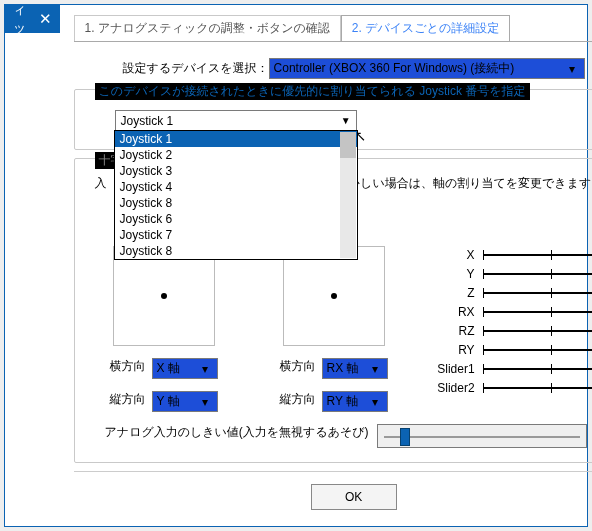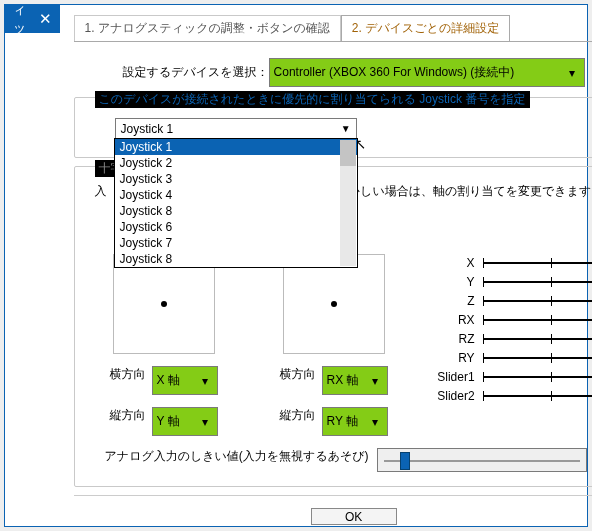--- a/index.html
+++ b/index.html
@@ -3,25 +3,25 @@
 <meta charset="utf-8">
 <style>
 *{box-sizing:border-box;margin:0;padding:0;font-family:"MS UI Gothic","Meiryo UI",sans-serif;font-size:12px}
 body{background:#eee;padding:4px}
 .win{width:584px;height:523px;border:1px solid #0b63b3;background:#fff;display:flex;flex-direction:row}
 .titlebar{height:28px;background:#0b63b3;color:#fff;display:flex;align-items:center;padding:0 8px}
 .titlebar .t{flex:1;font-size:13px}
 .close{color:#fff;font-size:15px}
 .body{flex:1;padding:10px 14px 8px;position:relative;display:flex;flex-direction:column}
 .tabs{display:flex;border-bottom:1px solid #a9a9a9;height:40px}
-.tab{padding:4px 10px;border:1px solid #a9a9a9;border-bottom:none;background:#fff;margin-right:0;color:#a16207}
+.tab{padding:4px 10px;border:1px solid #a9a9a9;border-bottom:none;background:#fff;margin-right:0;color:#3b82f6}
 .tab.inactive{border-color:#c9c9c9;color:#555}
 .dvrow{margin:16px 0 10px;display:flex;align-items:center;justify-content:center;}
 .dvlabel{white-space:nowrap}
-.combo{border:1px solid #7a7a7a;background:#84cc16;height:29px;display:flex;align-items:center;padding:0 4px;position:relative}
+.combo{border:1px solid #7a7a7a;background:#1d4ed8;height:21px;display:flex;align-items:center;padding:0 4px;position:relative}
 .combo.main{width:316px}
 .combo .ar{margin-left:auto;width:15px;height:15px;display:flex;align-items:center;justify-content:center;color:#000}
 .grp{border:1px solid #c9c9c9;border-radius:2px;margin:0 0 8px;padding:20px 10px 14px;position:relative}
 .grp .lgd{position:absolute;top:-7px;left:20px;background:#000000;padding:0 4px;color:#0b63b3;font-size:12px}
 .grp.one{padding-bottom:18px}
 .jsel{position:relative;margin-left:30px}
 .jbox{border:1px solid #7a7a7a;width:242px;height:21px;display:flex;align-items:center;padding:0 5px}
 .jbox .ar{margin-left:auto;font-size:10px}
 .cursor{position:absolute;left:240px;top:18px;font-size:14px;pointer-events:none}
 .dlist{position:absolute;top:20px;left:-1px;width:244px;border:1px solid #000;background:#fff;z-index:50}
@@ -42,21 +42,21 @@
 .bline .lbl{width:46px;text-align:right}
 .bar{flex:1;height:2px;background:#000;position:relative}
 .bar::before,.bar::after{content:"";position:absolute;top:-4px;width:1px;height:10px;background:#000}
 .bar::before{left:0}.bar::after{right:0}
 .bar .m{position:absolute;top:-4px;left:50%;width:1px;height:10px;background:#000}
 .thresh{display:flex;align-items:flex-start;gap:8px;margin:12px 0 0 20px}
 .thresh .tr{width:210px;height:24px;border:1px solid #7a7a7a;background:#efefef;position:relative;display:flex;align-items:center}
 .thresh .tr .track{position:absolute;left:6px;right:6px;top:11px;height:2px;background:#999}
 .thresh .tr .knob{position:absolute;left:22px;top:3px;width:10px;height:18px;background:#0b63b3;border:1px solid #06416f}
 .footer{border-top:1px solid #ccc;padding:12px 0;display:flex;justify-content:center}
-.okbtn{width:86px;height:17px;border:1px solid #888;background:#f4f4f4;display:flex;align-items:center;justify-content:center}
+.okbtn{width:86px;height:26px;border:1px solid #888;background:#f4f4f4;display:flex;align-items:center;justify-content:center}
 </style>
 </head>
 <body>
 
 <div class="win">
   <div class="titlebar">
     <div class="t">ジョイスティックの調整・設定</div>
     <div class="close">✕</div>
   </div>
   <div class="body">

